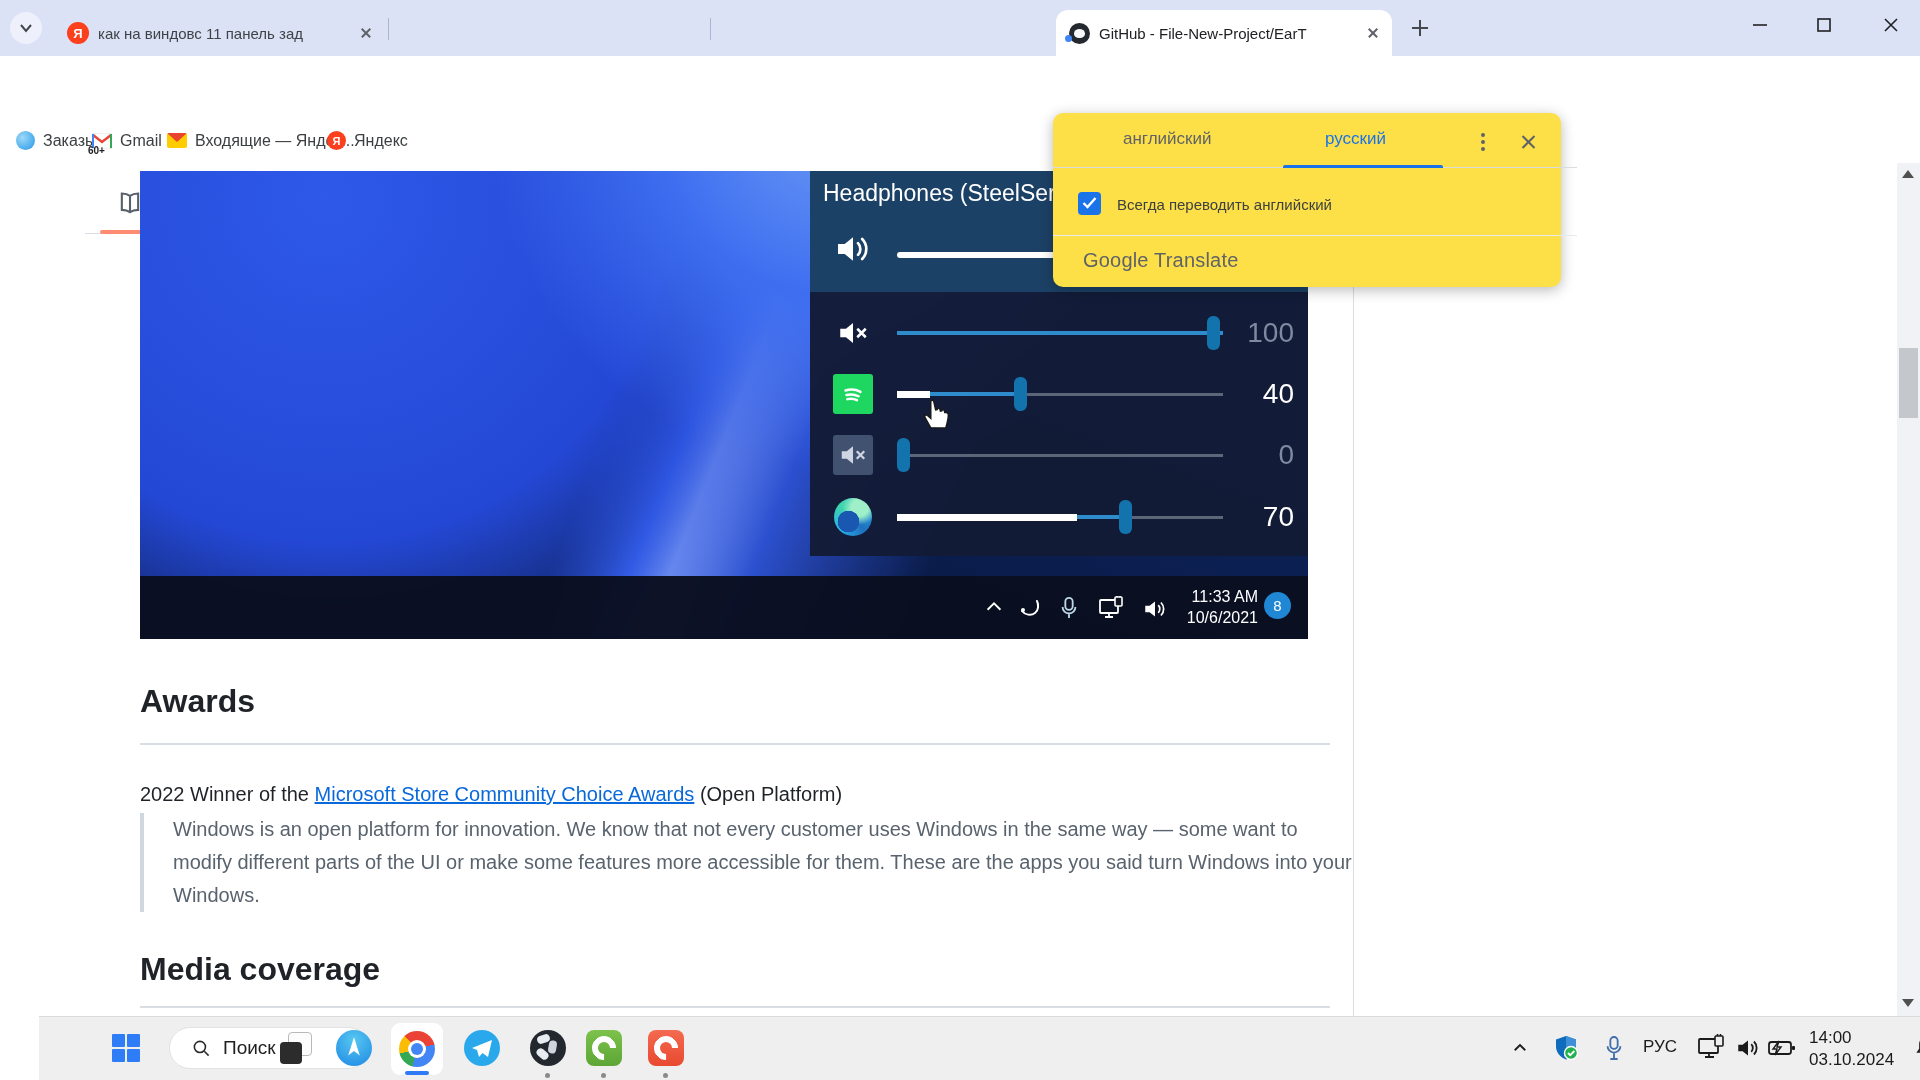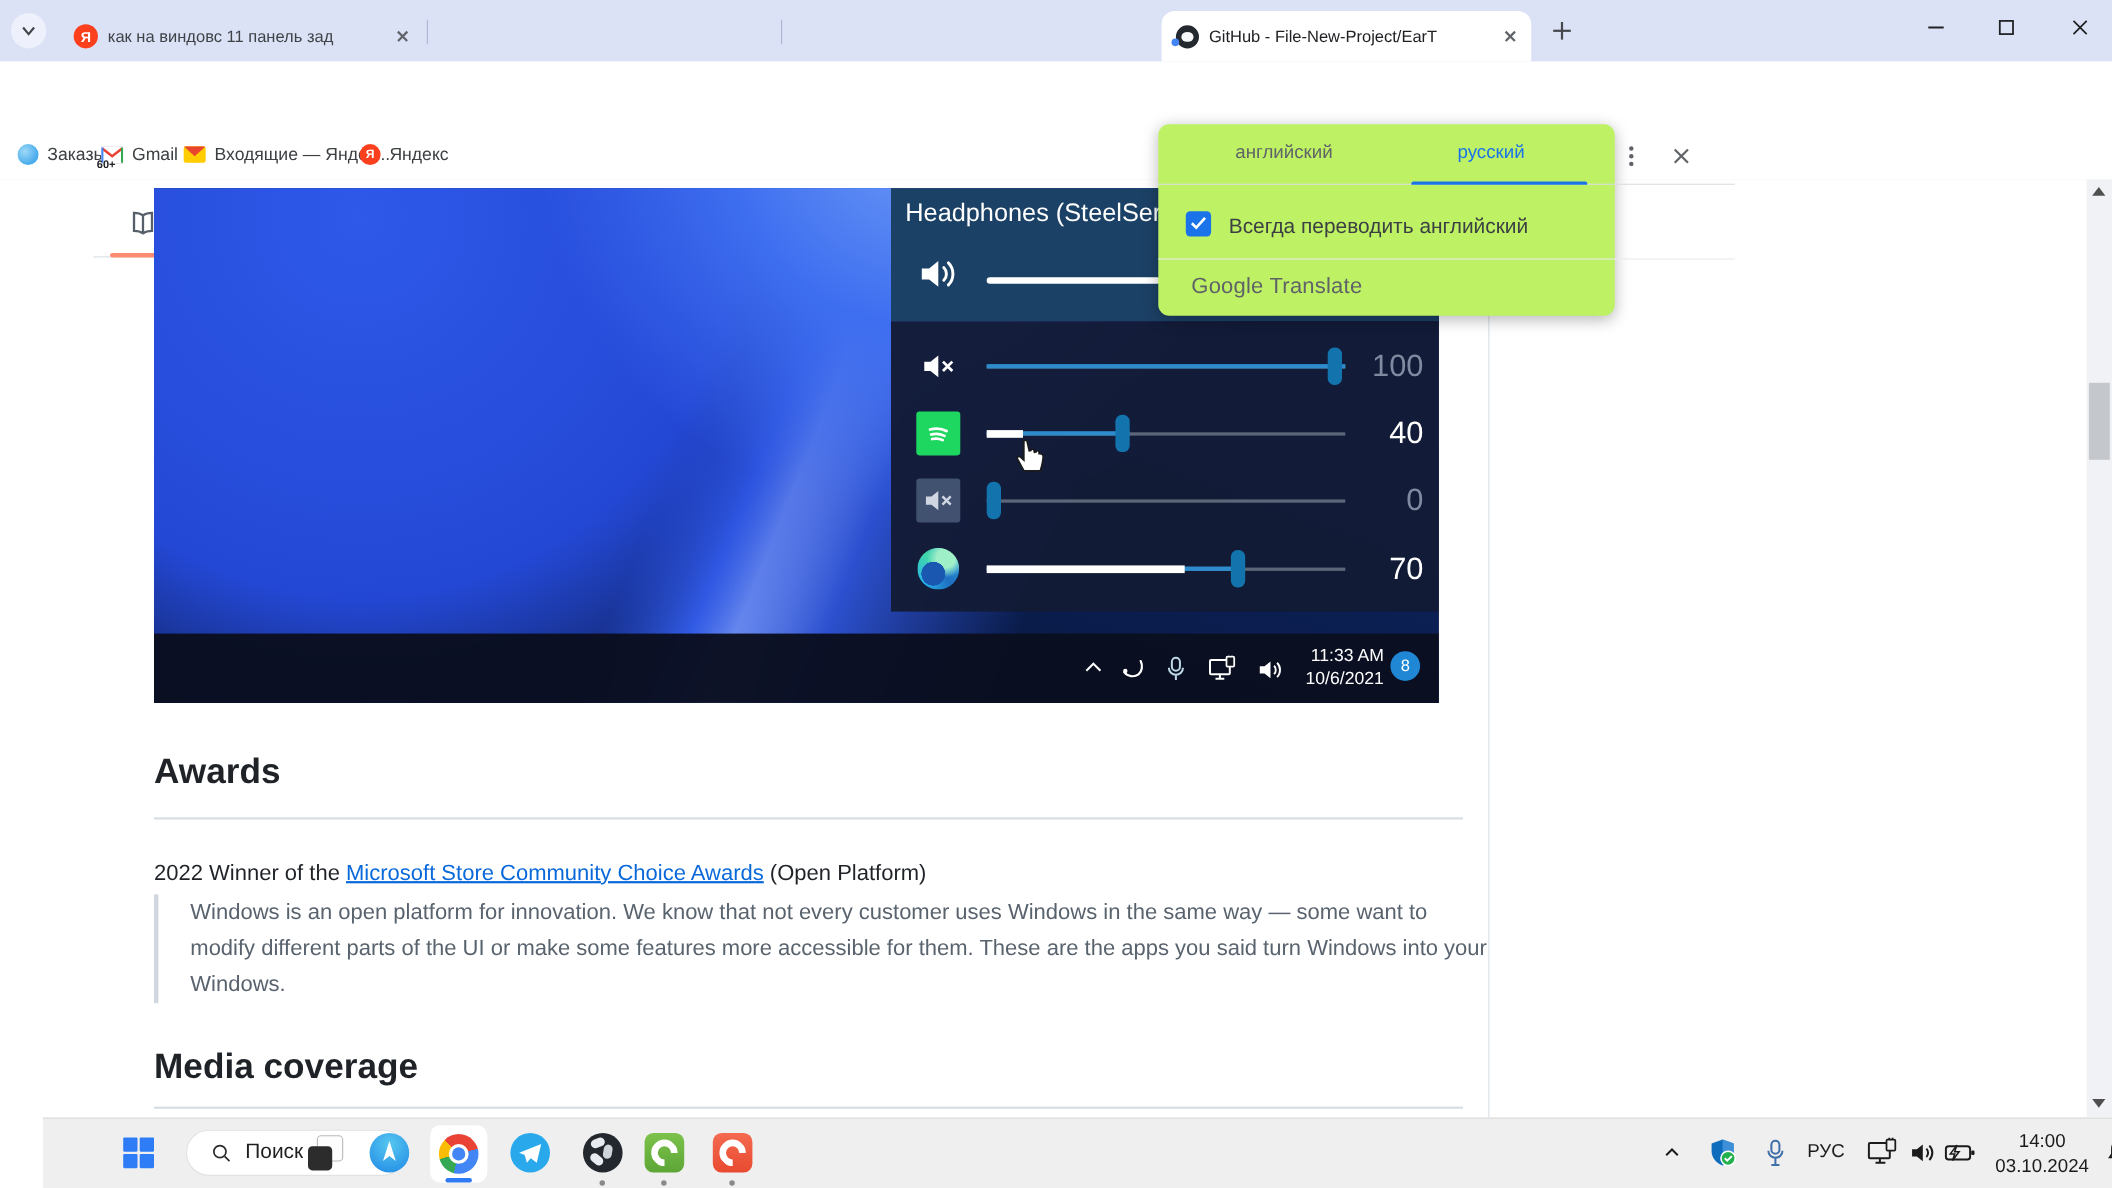--- a/index.html
+++ b/index.html
@@ -84,46 +84,46 @@
   .etb-ico{position:absolute;top:20px;width:24px;height:24px;}
   #etb-clock{position:absolute;left:1030px;top:10px;width:88px;text-align:right;color:#fff;font-size:16px;line-height:21px;}
   #etb-badge{position:absolute;left:1124px;top:16px;width:27px;height:27px;border-radius:50%;background:#1f87d4;
              color:#fff;font-size:15px;display:flex;align-items:center;justify-content:center;}
   
   #readme-icon{position:absolute;left:116px;top:27px;width:28px;height:28px;}
   #readme-hairline{position:absolute;left:85px;top:70px;width:75px;height:1px;background:#d8dee4;}
   #readme-underline{position:absolute;left:100px;top:67px;width:60px;height:4px;background:#fd8c73;border-radius:2px;}
 
   
-  #tpopup{position:absolute;left:1053px;top:113px;width:415px;height:174px;background:#bef264;border-radius:10px;
+  #tpopup{position:absolute;left:1053px;top:113px;width:508px;height:174px;background:#fde047;border-radius:10px;
           box-shadow:0 3px 14px rgba(0,0,0,0.28);z-index:50;}
   .tp-tab{position:absolute;top:16px;font-size:17px;}
   #tp-tabline{position:absolute;left:0;top:54px;width:524px;height:1px;background:#dadce0;}
   #tp-underline{position:absolute;left:230px;top:52px;width:160px;height:3px;background:#1a73e8;border-radius:2px 2px 0 0;}
   #tp-dots{position:absolute;left:428px;top:20px;width:4px;height:18px;}
   #tp-dots i{display:block;width:4px;height:4px;border-radius:50%;background:#5f6368;margin-bottom:3px;}
   #tp-close{position:absolute;left:466px;top:20px;width:18px;height:18px;}
   #tp-close::before,#tp-close::after{content:"";position:absolute;left:1px;top:8px;width:17px;height:2px;background:#5f6368;}
   #tp-close::before{transform:rotate(45deg);} #tp-close::after{transform:rotate(-45deg);}
   #tp-check{position:absolute;left:25px;top:79px;width:23px;height:23px;border-radius:4px;background:#1a73e8;}
   #tp-check svg{margin:4px auto;}
-  #tp-label{position:absolute;left:64px;top:83px;font-size:19px;color:#3c4043;}
+  #tp-label{position:absolute;left:64px;top:83px;font-size:15px;color:#3c4043;}
   #tp-div{position:absolute;left:0;top:122px;width:524px;height:1px;background:#e8eaed;}
   #tp-footer{position:absolute;left:30px;top:136px;font-size:20px;color:#5f6368;letter-spacing:.2px;}
 
   
   #taskbar{position:absolute;left:0;top:1016px;width:1920px;height:64px;background:#efefef;border-top:1px solid #dadada;box-sizing:border-box;margin-left:39px;}
   .tb-ico{position:absolute;top:12px;width:38px;height:38px;display:flex;align-items:center;justify-content:center;}
   #tb-search{position:absolute;left:130px;top:10px;width:200px;height:42px;background:#fff;border:1px solid #e2e2e2;
              border-radius:21px;display:flex;align-items:center;gap:12px;color:#1f1f1f;font-size:19px;box-sizing:border-box;padding-left:22px;}
   .run-dot{position:absolute;top:56px;width:5px;height:5px;border-radius:3px;background:#8a8a8a;}
   #chrome-plate{position:absolute;left:352px;top:6px;width:52px;height:52px;background:#fff;border-radius:9px;}
   #chrome-underline{position:absolute;left:366px;top:54px;width:24px;height:4px;border-radius:2px;background:#2f7bf5;}
   .cring{width:24px;height:24px;border-radius:50%;border:6px solid #fff;border-right-color:transparent;transform:rotate(45deg);box-sizing:border-box;}
-  #tb-clock{position:absolute;left:1770px;top:10px;width:95px;text-align:center;font-size:17px;line-height:22px;color:#1b1b1b;}
+  #tb-clock{position:absolute;left:1770px;top:10px;width:95px;text-align:left;font-size:17px;line-height:22px;color:#1b1b1b;}
   #tb-lang{position:absolute;left:1604px;top:20px;font-size:17px;color:#1b1b1b;}
   .tray-ico{position:absolute;top:16px;width:30px;height:30px;display:flex;align-items:center;justify-content:center;}
 
   
   #cursor{position:absolute;left:778px;top:222px;width:34px;height:38px;z-index:60;}
 </style>
 </head>
 <body>
 
 <div id="screen">

